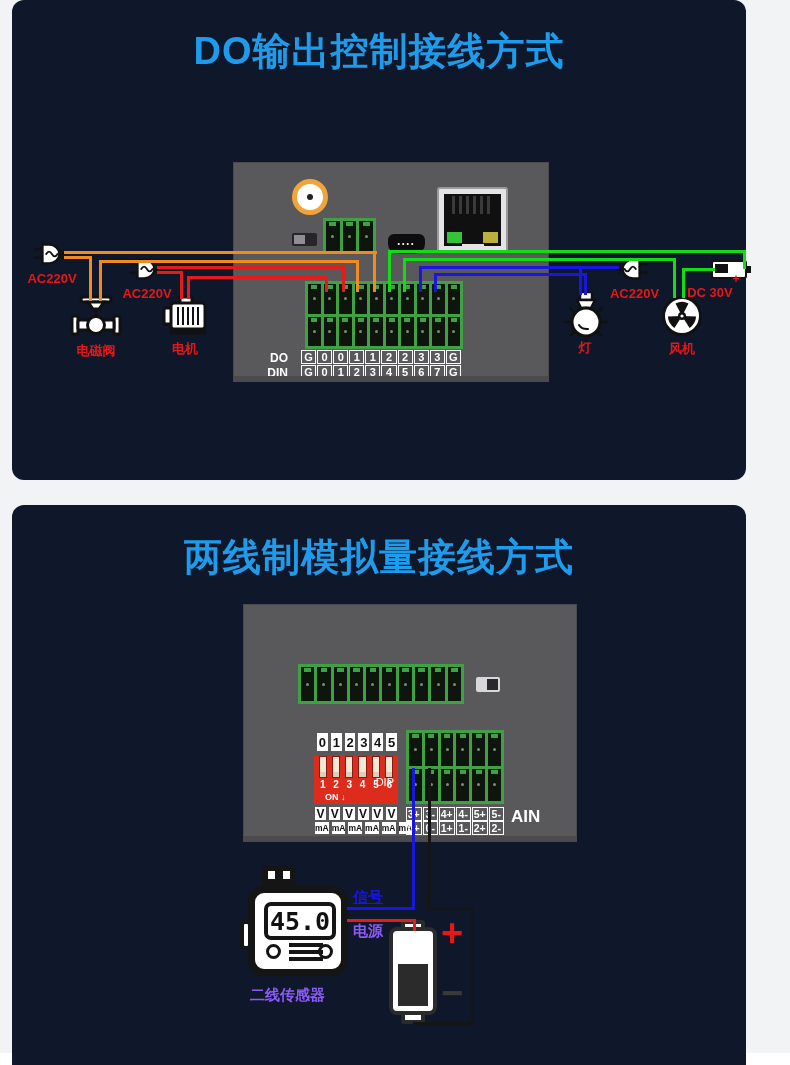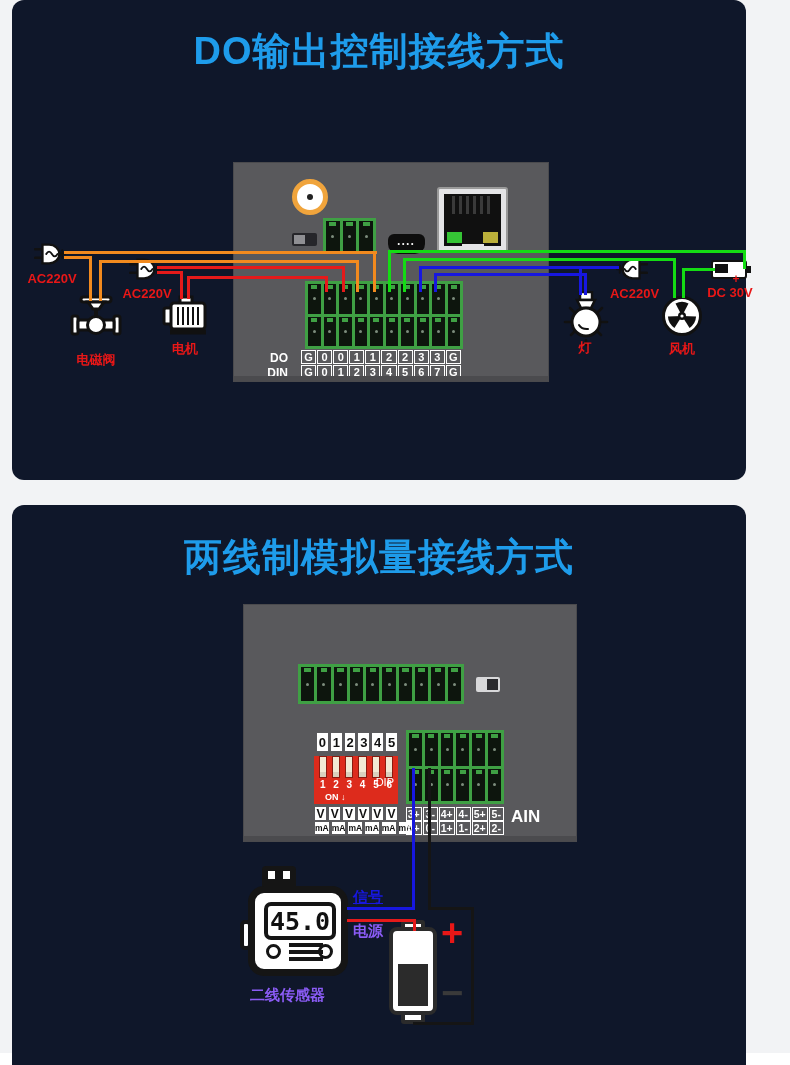--- a/index.html
+++ b/index.html
@@ -204,21 +204,21 @@
     <svg width="52" height="46" viewBox="0 0 52 46" fill="none" stroke="#111" stroke-width="3">
       <rect x="11" y="2" width="30" height="5" rx="2.5" fill="#fff"></rect>
       <path d="M18,7 L34,7 L29,14 L23,14 Z" fill="#fff"></path>
       <line x1="26" y1="14" x2="26" y2="22" stroke-width="4"></line>
       <rect x="2" y="21" width="6" height="18" rx="2" fill="#fff"></rect>
       <rect x="44" y="21" width="6" height="18" rx="2" fill="#fff"></rect>
       <rect x="8" y="25" width="36" height="10" rx="2" fill="#fff"></rect>
       <circle cx="26" cy="30" r="8.5" fill="#fff"></circle>
     </svg>
   </div>
-  <div class="rlabel" style="left:64px;top:351px;width:64px;">电磁阀</div>
+  <div class="rlabel" style="left:64px;top:342px;width:64px;">电磁阀</div>
 
   <div class="icon" style="left:129px;top:254px;">
     <svg width="32" height="30" viewBox="0 0 34 30" fill="none" stroke="#111" stroke-width="2.5" stroke-linecap="round">
       <line x1="1" y1="10" x2="9" y2="10"></line>
         <line x1="1" y1="19" x2="9" y2="19"></line>
       <path d="M9,5 h7 a11,10 0 0 1 0,20 h-7 z" fill="#fff"></path>
       <path d="M13,15 q3,-5 6,0 q3,5 6,0" stroke-width="2"></path>
       <line x1="27" y1="15" x2="33" y2="15"></line>
         <line x1="30" y1="11" x2="30" y2="19" stroke-width="2"></line>
     </svg>
@@ -279,21 +279,21 @@
         <circle cx="21" cy="21" r="1.6" fill="#fff"></circle>
     </svg>
   </div>
   <div class="rlabel" style="left:657px;top:340px;width:50px;">风机</div>
 
   <div class="dcbat" style="left:711px;top:260px;">
     <div class="fill"></div>
     <div class="nub"></div>
   </div>
   <div class="rlabel" style="left:729px;top:272px;width:14px;font-size:12px;">+</div>
-  <div class="rlabel" style="left:700px;top:285px;width:60px;">DC 30V</div>
+  <div class="rlabel" style="left:680px;top:285px;width:60px;">DC 30V</div>
 
   <div class="w wo wh" style="left:64px;top:251px;width:313px;"></div>
   <div class="w wo wv" style="left:373px;top:251px;height:41px;"></div>
   <div class="w wo wh" style="left:64px;top:256px;width:28px;"></div>
   <div class="w wo wv" style="left:89px;top:256px;height:45px;"></div>
   <div class="w wo wv" style="left:99px;top:260px;height:41px;"></div>
   <div class="w wo wh" style="left:99px;top:260px;width:260px;"></div>
   <div class="w wo wv" style="left:356px;top:260px;height:32px;"></div>
 
   <div class="w wr wh" style="left:157px;top:266px;width:188px;"></div>

